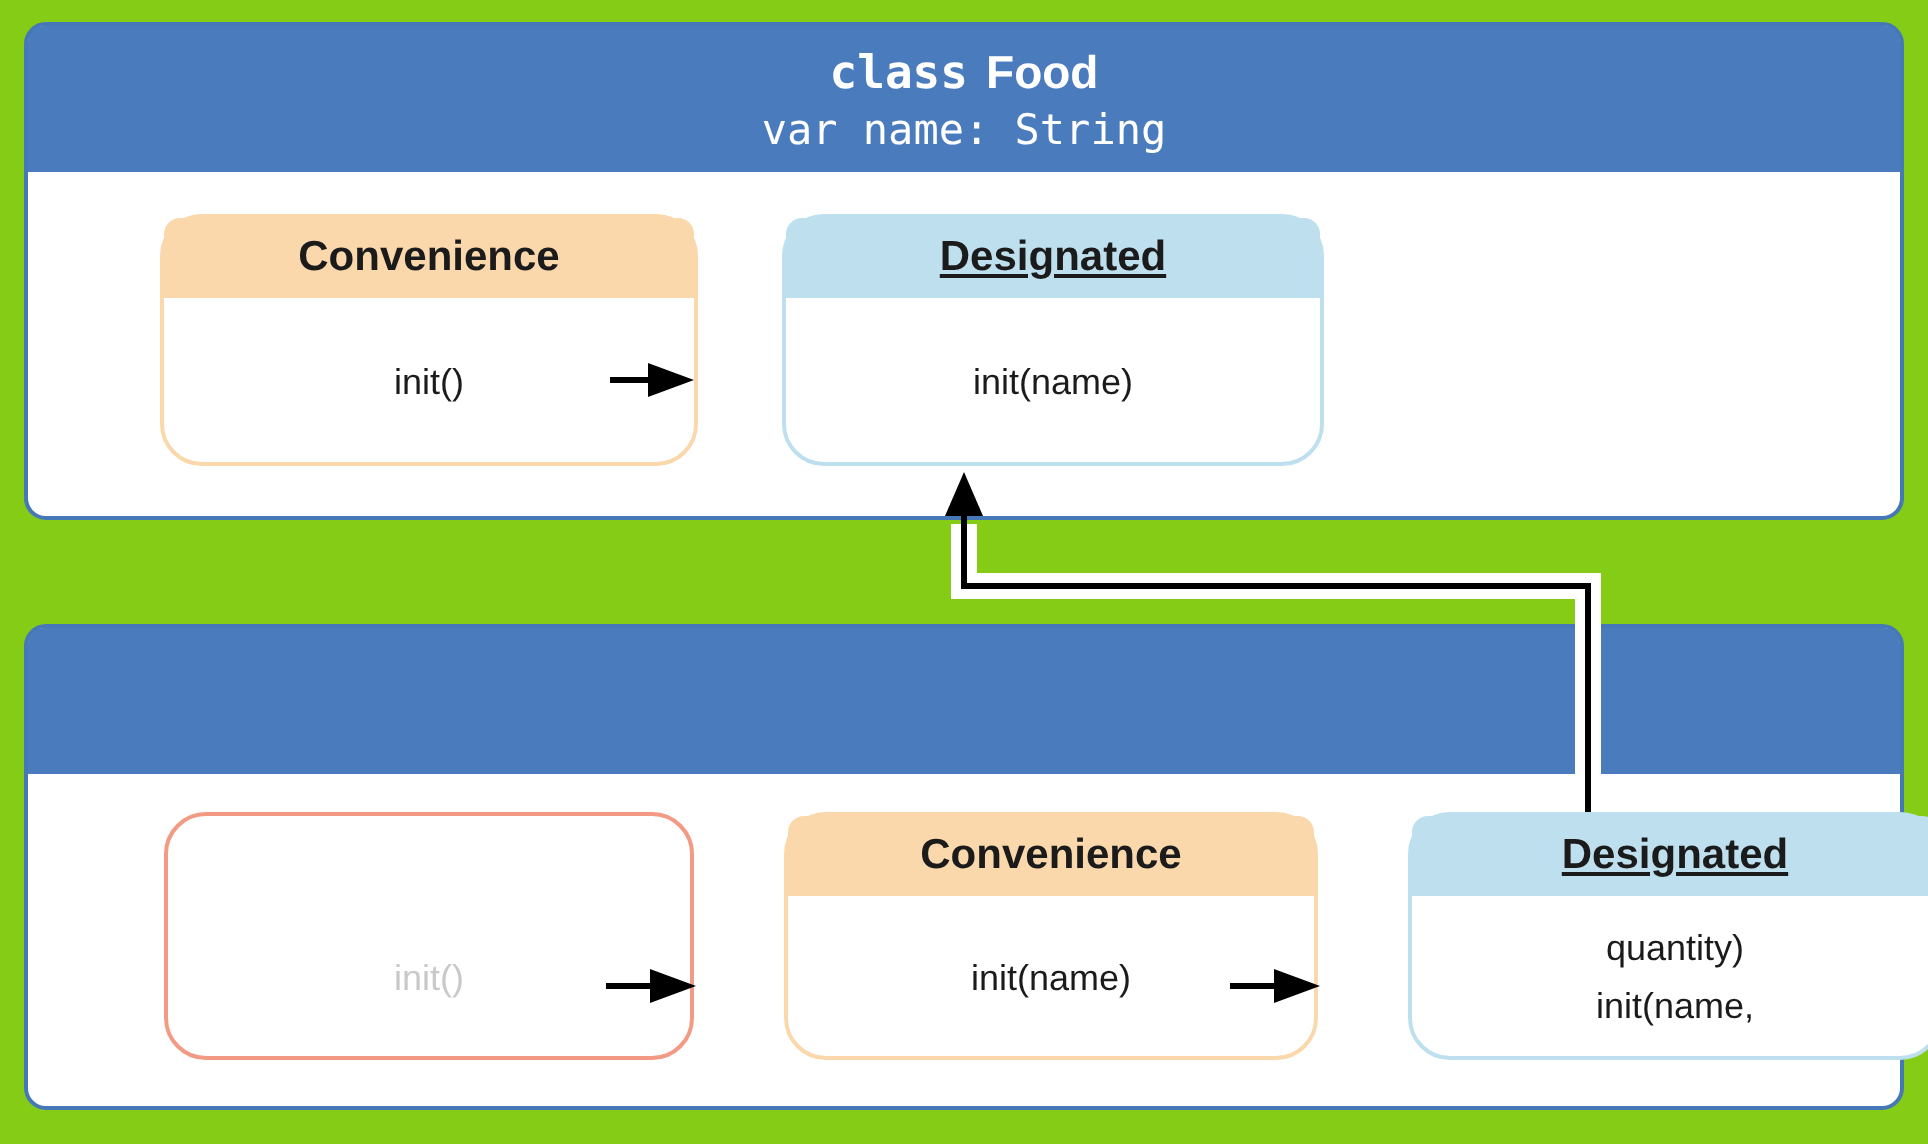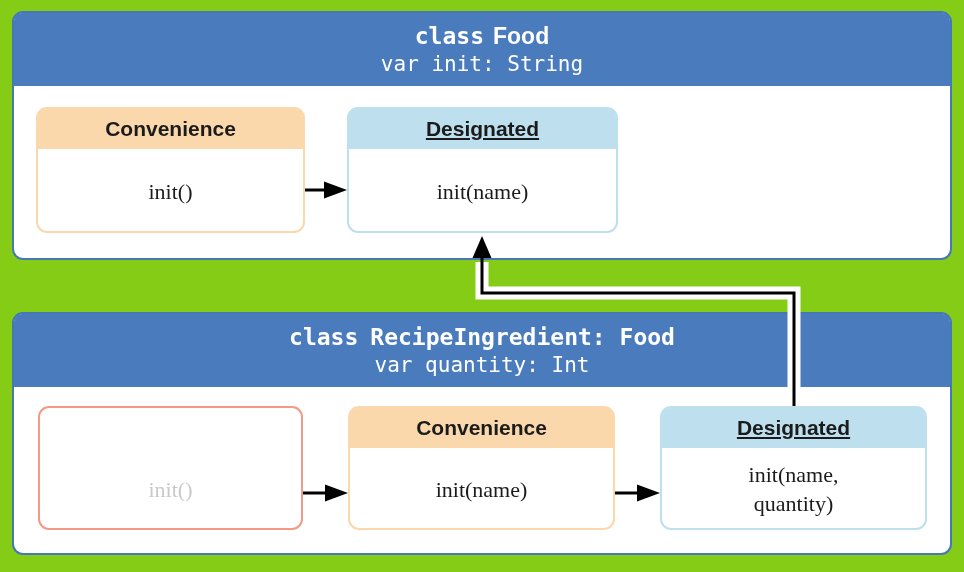--- a/index.html
+++ b/index.html
@@ -54,44 +54,45 @@
     font-family: "DejaVu Sans Mono", monospace;
     font-size: 21px;
     line-height: 24px;
   }
 
   
   .init-box {
     position: absolute;
     background: #ffffff;
     border: 2px solid;
-    border-radius: 11px;
+    border-radius: 21px;
     z-index: 2;
+    margin-left: 44px;
   }
   .init-head {
     position: absolute;
     left: 0; top: 0; right: 0;
     height: 40px;
     border-radius: 8px 8px 0 0;
     display: flex;
     align-items: center;
     justify-content: center;
     font-weight: bold;
     font-size: 21px;
     color: var(--text);
   }
   .init-body {
     position: absolute;
     left: 0; right: 0; top: 42px; bottom: 0;
     display: flex;
     flex-direction: column;
     align-items: center;
     justify-content: center;
-    font-family: Liberation Serif, serif;
-    font-size: 22px;
+    font-family: Liberation Sans, sans-serif;
+    font-size: 18px;
     line-height: 29px;
     color: var(--text);
   }
   .init-body.dimmed { color: var(--dimmed-text); }
 
   .conv { border-color: var(--convenience); }
   .conv .init-head { background: var(--convenience); }
   .desg { border-color: var(--designated); }
   .desg .init-head { background: var(--designated); text-decoration: underline; }
   .inh  { border-color: var(--inherited); }
@@ -117,28 +118,26 @@
   .head   { fill: var(--arrow); stroke: none; }
 </style>
 </head>
 <body>
 
 <div class="page">
 
   <div class="class-box" id="food-box">
     <div class="class-header">
       <div class="class-title"><span>class</span><span class="name-sans">Food</span></div>
-      <div class="class-prop">var init: String</div>
+      <div class="class-prop">var name: String</div>
     </div>
   </div>
 
   <div class="class-box" id="recipe-box">
     <div class="class-header">
-      <div class="class-title"><span>class</span><span class="name-mono">RecipeIngredient: Food</span></div>
-      <div class="class-prop">var quantity: Int</div>
     </div>
   </div>
 
   <div class="init-box conv" id="food-conv">
     <div class="init-head">Convenience</div>
     <div class="init-body">init()</div>
   </div>
 
   <div class="init-box desg" id="food-desg">
     <div class="init-head">Designated</div>
@@ -150,22 +149,22 @@
   </div>
 
   <div class="init-box conv" id="recipe-conv">
     <div class="init-head">Convenience</div>
     <div class="init-body">init(name)</div>
   </div>
 
   <div class="init-box desg" id="recipe-desg">
     <div class="init-head">Designated</div>
     <div class="init-body">
+      <div>quantity)</div>
       <div>init(name,</div>
-      <div>quantity)</div>
     </div>
   </div>
 
   <svg class="overlay" viewBox="0 0 964 572" aria-hidden="true">
 
     <g>
       <path class="casing" d="M794 406 V293 H482 V262"></path>
       <path class="wire" d="M794 406 V293 H482 V256"></path>
       <polygon class="head" points="482,236 472.5,258 491.5,258"></polygon>
     </g>

